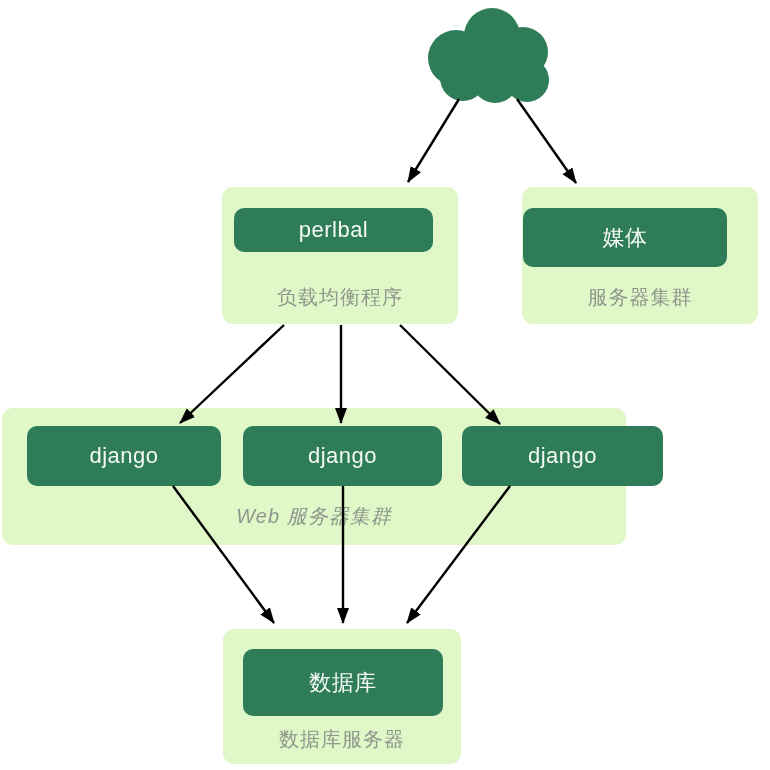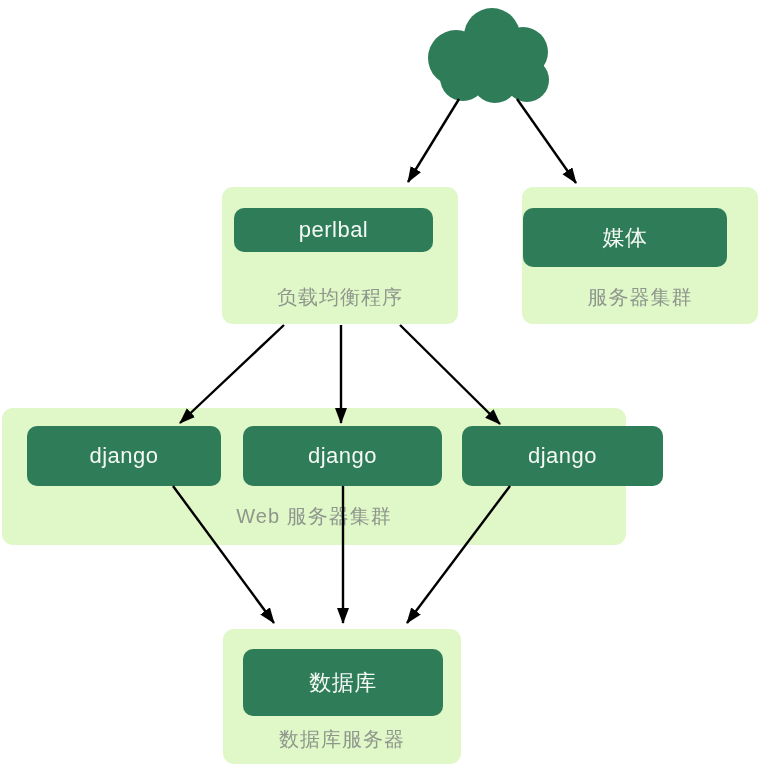--- a/index.html
+++ b/index.html
@@ -54,21 +54,21 @@
   .caption {
     position: absolute;
     left: 0;
     right: 0;
     top: 97px;
     text-align: center;
     color: #8e978c;
     font-size: 20px;
     letter-spacing: 1px;
   }
-  .group-cluster .caption { top: 95px; }
+  .group-cluster .caption { top: 95px; font-style: italic; }
 </style>
 </head>
 <body>
 
 <div class="canvas">
 
   <div class="group group-lb">
     <div class="node node-lb">
       <span>perlbal</span>
     </div>

